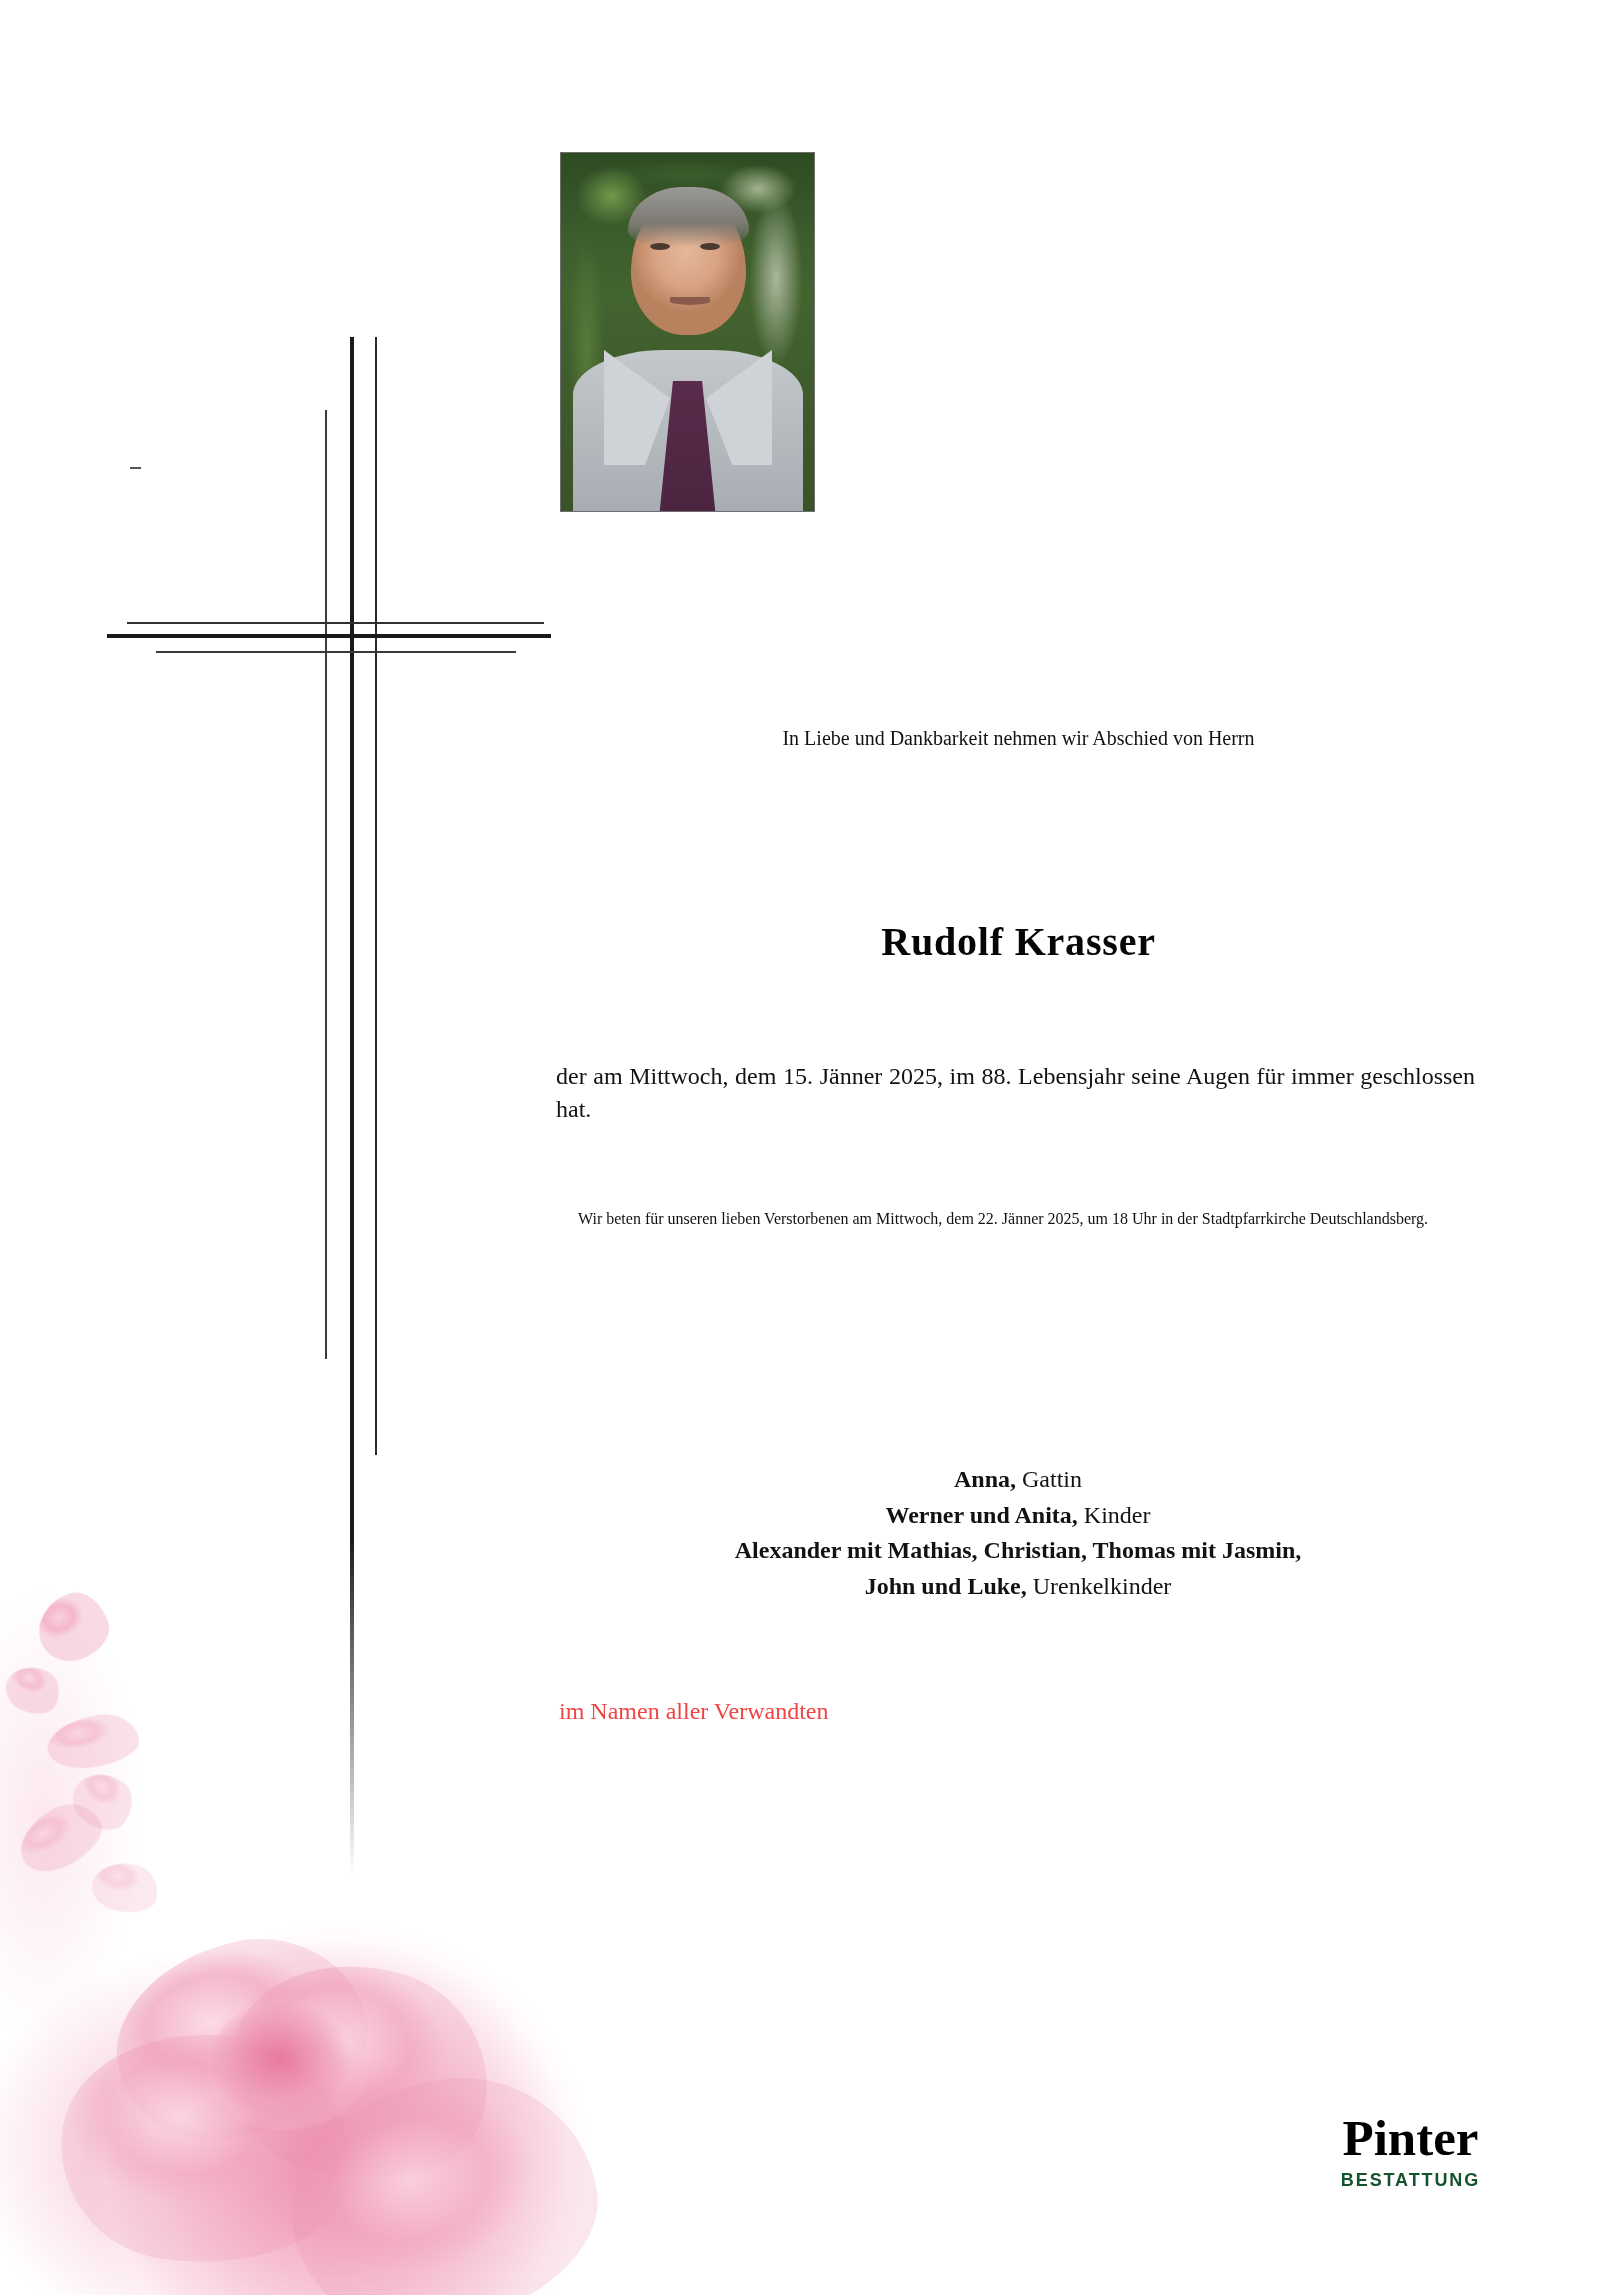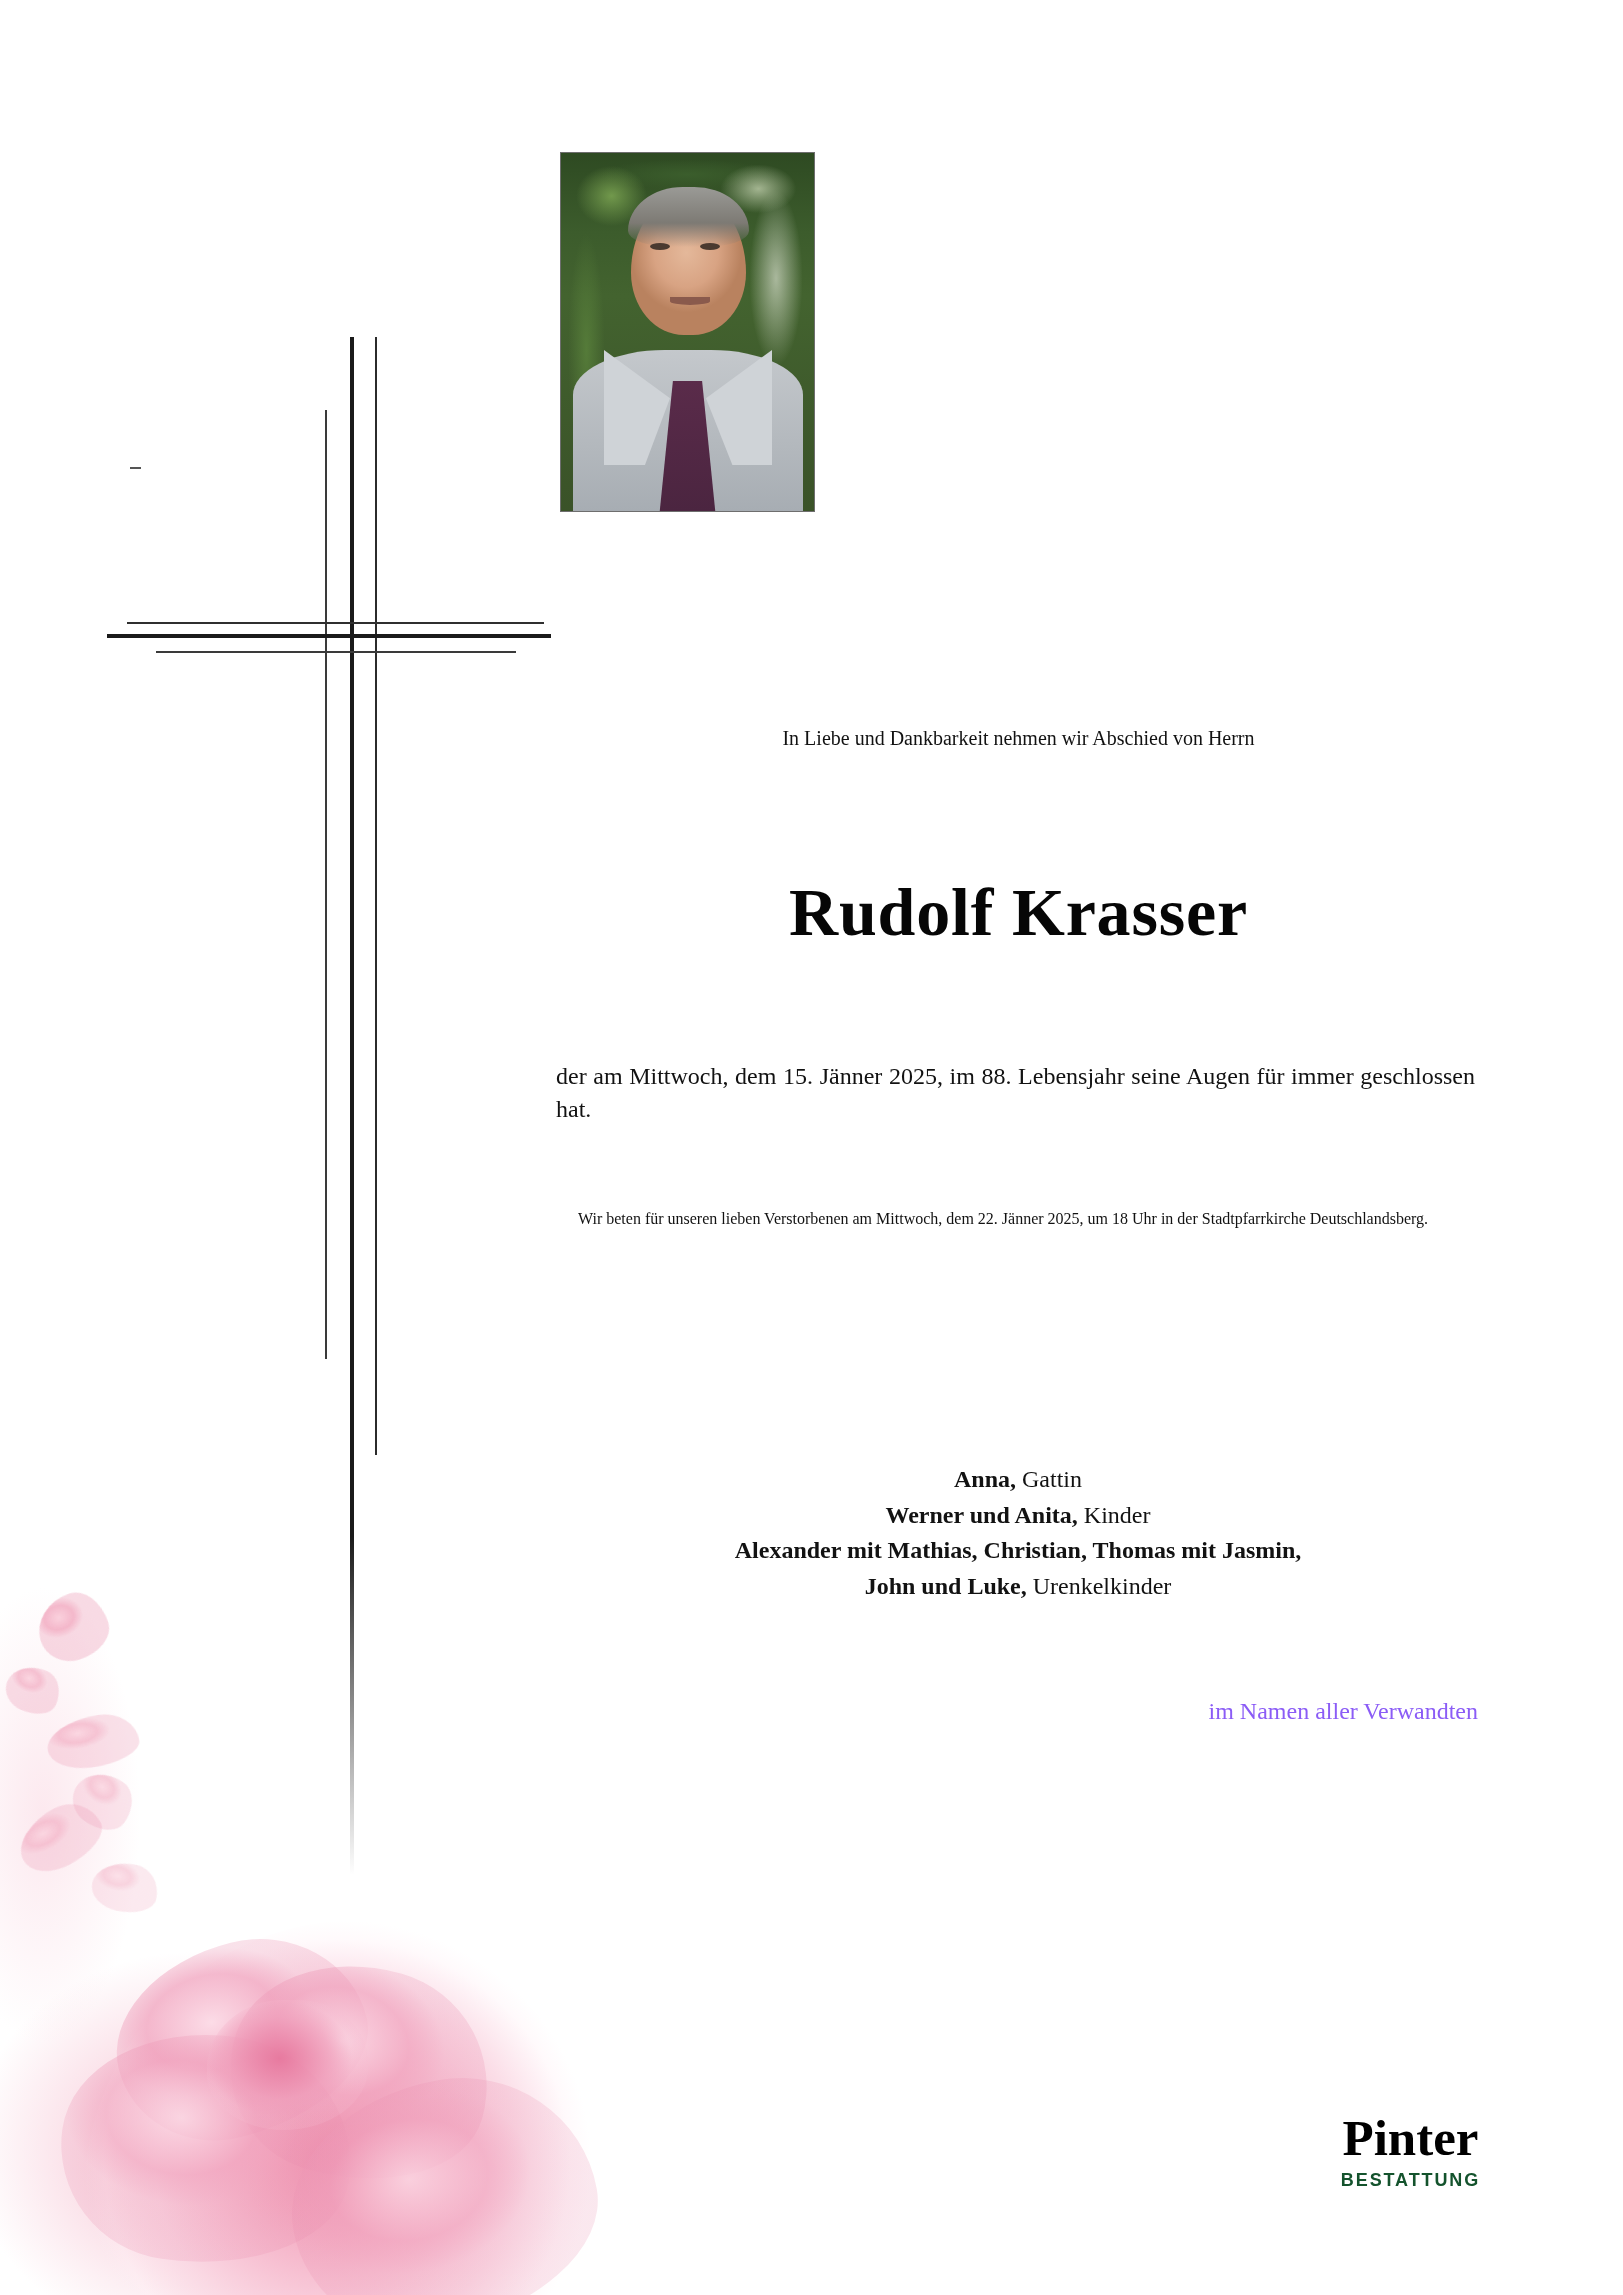--- a/index.html
+++ b/index.html
@@ -247,24 +247,24 @@
     left: 559px;
     top: 727px;
     width: 919px;
     text-align: center;
     font-size: 20px;
     color: #121212;
   }
   .name {
     position: absolute;
     left: 559px;
-    top: 873px;
+    top: 918px;
     width: 919px;
     text-align: center;
-    font-size: 68px;
+    font-size: 40px;
     font-weight: bold;
     letter-spacing: 0.8px;
     color: #060606;
   }
   .passage {
     position: absolute;
     left: 556px;
     top: 1060px;
     width: 919px;
     font-size: 24px;
@@ -301,23 +301,23 @@
     font-size: 24px;
     line-height: 1.48;
     color: #121212;
   }
   .family b { font-weight: bold; }
   .relatives {
     position: absolute;
     left: 559px;
     top: 1698px;
     width: 919px;
-    text-align: right;
+    text-align: left;
     font-size: 24px;
-    color: #8b5cf6;
+    color: #ef4444;
   }
 
   .footer-note {
     position: absolute;
     left: 556px;
     top: 2143px;
     width: 765px;
     font-size: 21.4px;
     line-height: 1.42;
     color: #121212;

